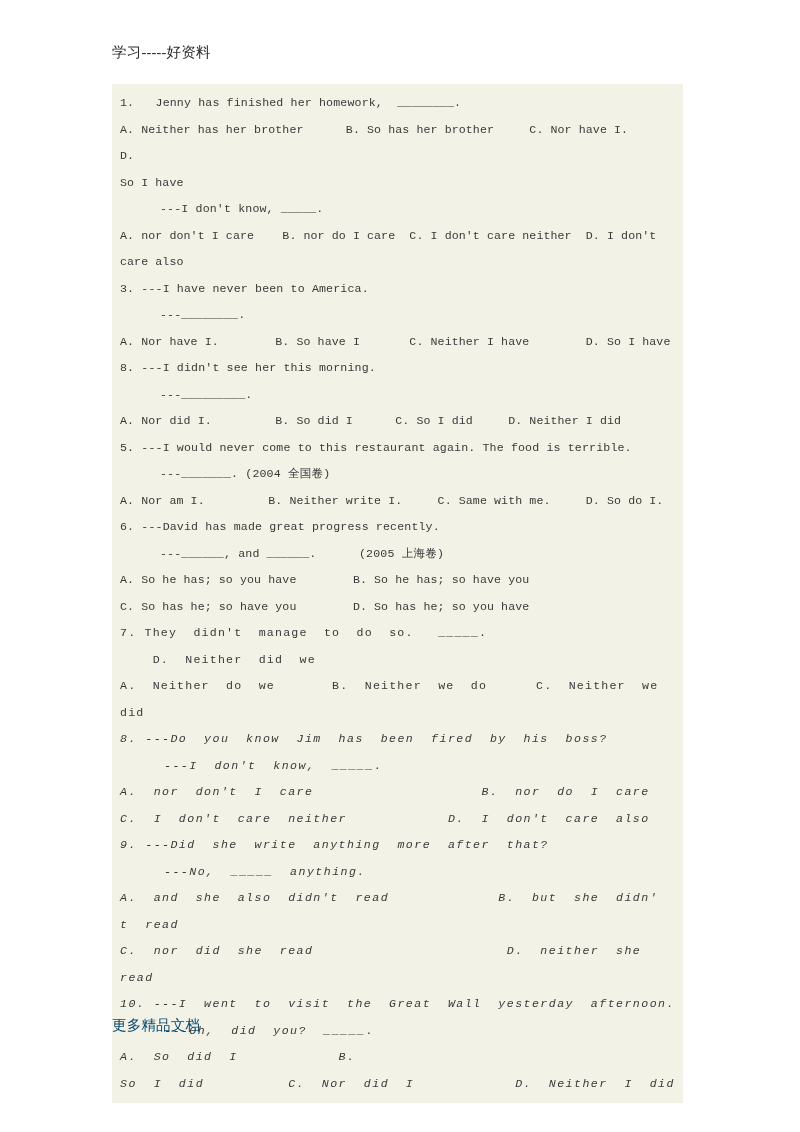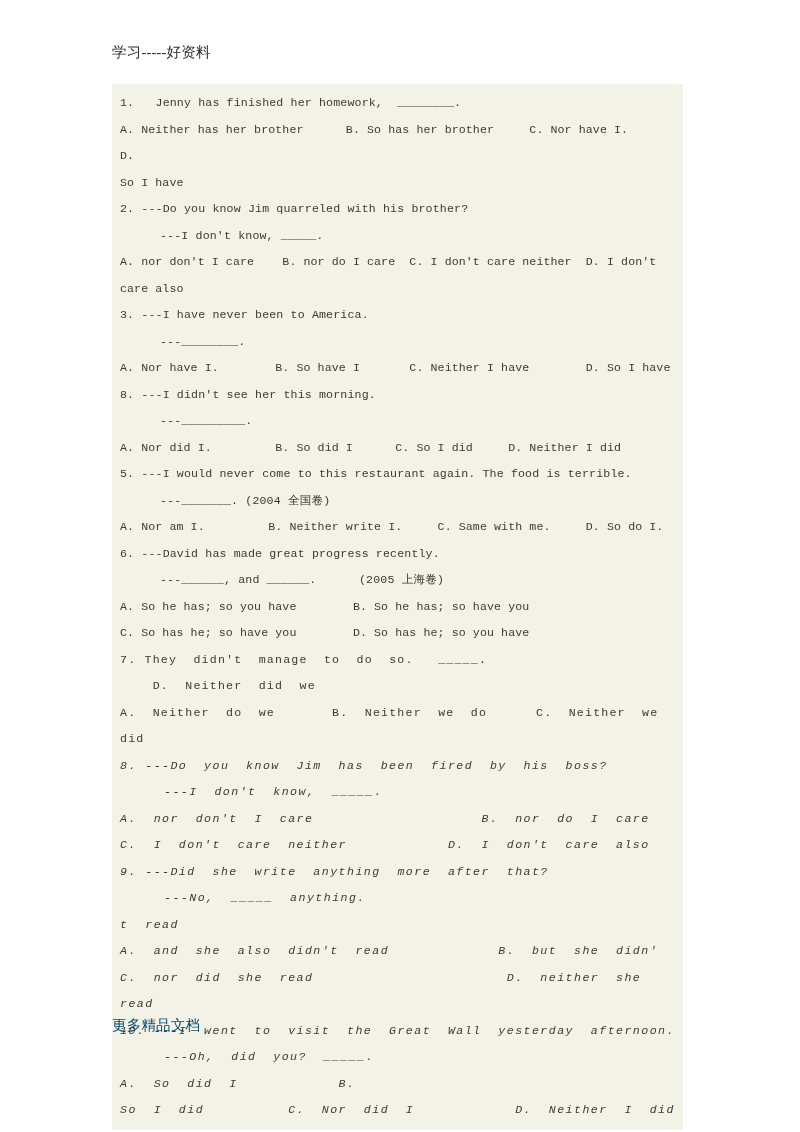--- a/index.html
+++ b/index.html
@@ -104,21 +104,20 @@
 
   <div class="content-block">
 
     <div class="q">
       <div class="line stem">1.   Jenny has finished her homework,  ________.</div>
       <div class="line opts">A. Neither has her brother      B. So has her brother     C. Nor have I.        D.</div>
       <div class="line opts">So I have</div>
     </div>
 
     <div class="q">
-      <div class="line stem">2. ---Do you know Jim quarreled with his brother?</div>
       <div class="line stem indent">---I don't know, _____.</div>
       <div class="line opts">A. nor don't I care    B. nor do I care  C. I don't care neither  D. I don't</div>
       <div class="line opts">care also</div>
     </div>
 
     <div class="q">
       <div class="line stem">3. ---I have never been to America.</div>
       <div class="line stem indent">---________.</div>
       <div class="line opts">A. Nor have I.        B. So have I       C. Neither I have        D. So I have</div>
     </div>
@@ -151,22 +150,22 @@
     <div class="q">
       <div class="line stem wide">8. ---Do  you  know  Jim  has  been  fired  by  his  boss?</div>
       <div class="line stem wide indent2">---I  don't  know,  _____.</div>
       <div class="line opts wide">A.  nor  don't  I  care                    B.  nor  do  I  care</div>
       <div class="line opts wide">C.  I  don't  care  neither            D.  I  don't  care  also</div>
     </div>
 
     <div class="q">
       <div class="line stem wide">9. ---Did  she  write  anything  more  after  that?</div>
       <div class="line stem wide indent2">---No,  _____  anything.</div>
+      <div class="line opts wide">A.  and  she  also  didn't  read             B.  but  she  didn'</div>
       <div class="line opts wide">t  read</div>
-      <div class="line opts wide">A.  and  she  also  didn't  read             B.  but  she  didn'</div>
       <div class="line opts wide">C.  nor  did  she  read                       D.  neither  she  read</div>
     </div>
 
     <div class="q">
       <div class="line stem wide">10. ---I  went  to  visit  the  Great  Wall  yesterday  afternoon.</div>
       <div class="line stem wide indent2">---Oh,  did  you?  _____.</div>
       <div class="line opts wide">A.  So  did  I            B.</div>
       <div class="line opts wide">So  I  did          C.  Nor  did  I            D.  Neither  I  did</div>
     </div>
 

